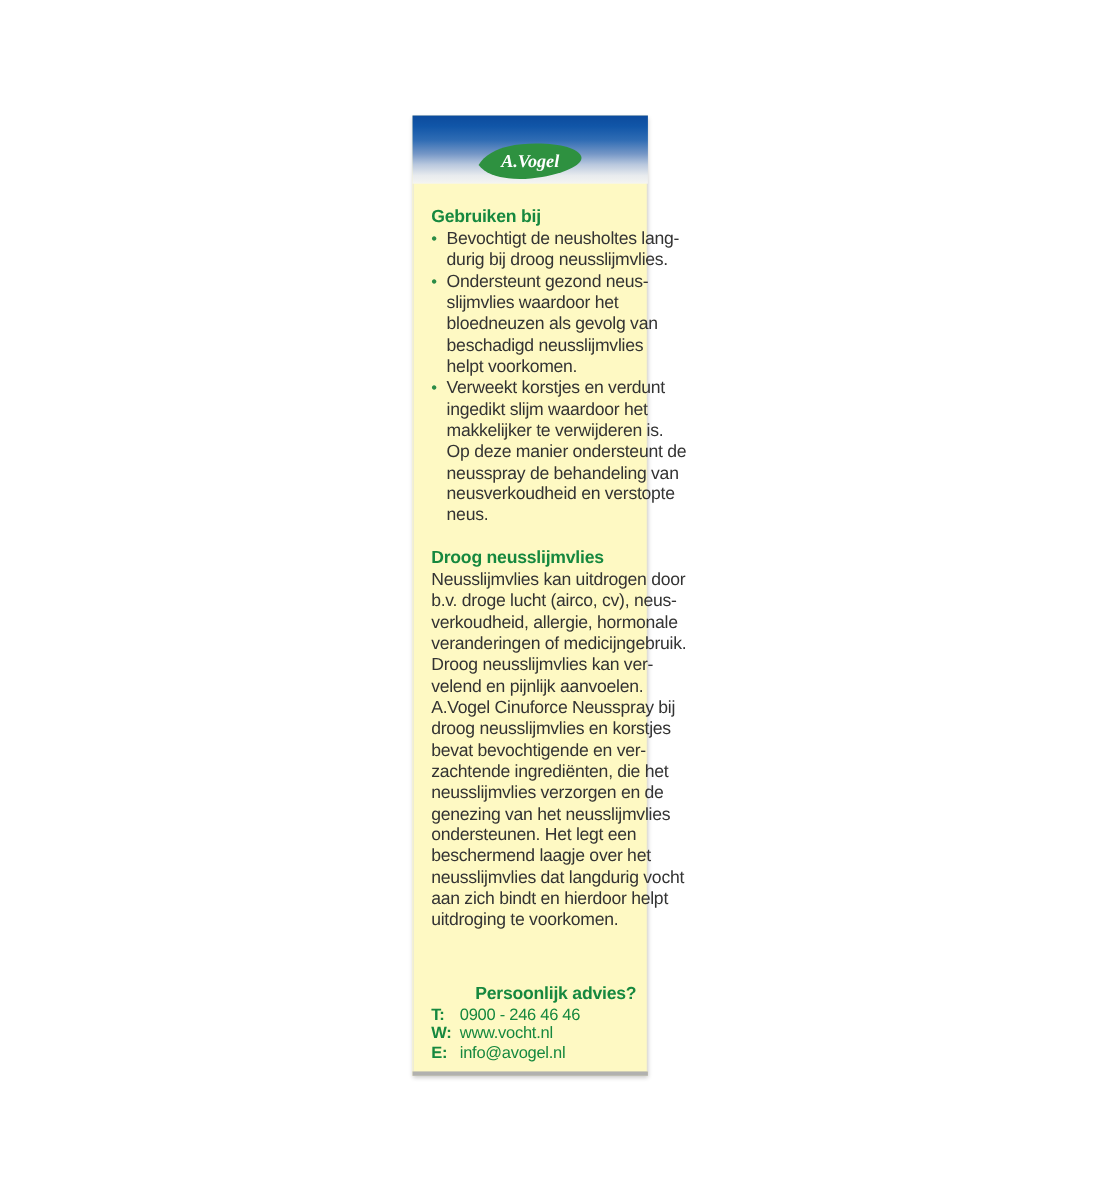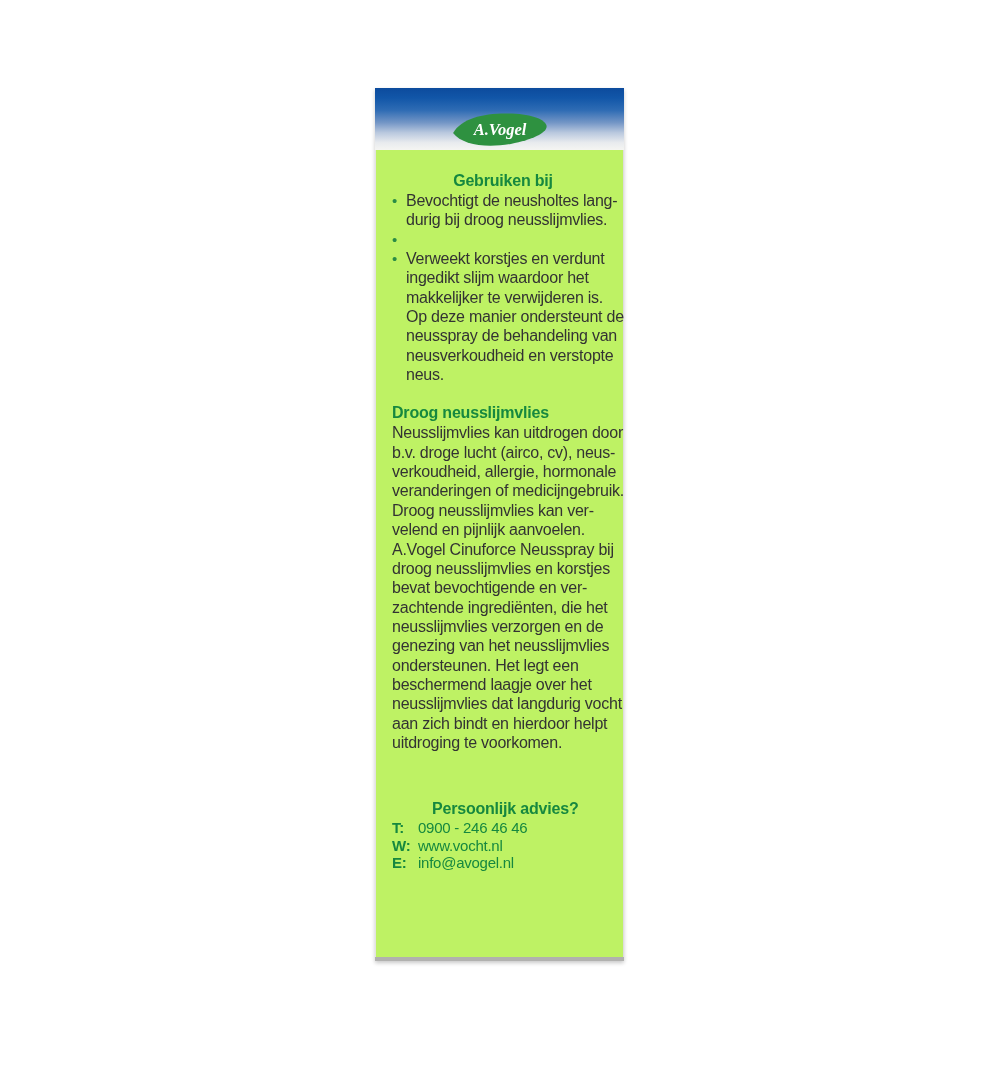--- a/index.html
+++ b/index.html
@@ -13,24 +13,24 @@
   }
   .stage {
     position: relative;
     width: 1000px;
     height: 1082px;
     background: #ffffff;
   }
   .box {
     position: absolute;
     left: 375px;
-    top: 88px;
-    width: 249px;
+    top: 105px;
+    width: 214px;
     height: 869px;
-    background: #bef264;
+    background: #fef9c3;
     border-bottom: 4px solid #b1b1af;
     box-shadow: 0 2px 4px rgba(0,0,0,0.22), inset 1px 0 0 #e3e3e0, inset -1px 0 0 #dedddb;
   }
   .box-gradient {
     height: 62px;
     background: linear-gradient(180deg,
       #0c4b9d 0%,
       #1156a8 16%,
       #2f6cb4 36%,
       #7496c6 56%,
@@ -58,21 +58,21 @@
     color: #333333;
   }
   .green-heading {
     color: #16883f;
     font-size: 16px;
     font-weight: bold;
     line-height: 20px;
     letter-spacing: -0.2px;
     margin: 0;
   }
-  .usage-heading { margin-top: 21px; text-align: center; }
+  .usage-heading { margin-top: 21px; }
   .dry-heading { margin-top: 19px; }
   .lines {
     white-space: pre;
     font-size: 16px;
     line-height: 19.35px;
     letter-spacing: -0.25px;
     color: #333333;
   }
   .bullet-row { display: flex; }
   .bullet-dot {
@@ -118,20 +118,25 @@
       <div class="green-heading usage-heading">Gebruiken bij</div>
 
       <div>
         <div class="bullet-row">
           <span class="bullet-dot">•</span>
           <span class="lines">Bevochtigt de neusholtes lang-
 durig bij droog neusslijmvlies.</span>
         </div>
         <div class="bullet-row">
           <span class="bullet-dot">•</span>
+          <span class="lines">Ondersteunt gezond neus-
+slijmvlies waardoor het
+bloedneuzen als gevolg van
+beschadigd neusslijmvlies
+helpt voorkomen.</span>
         </div>
         <div class="bullet-row">
           <span class="bullet-dot">•</span>
           <span class="lines">Verweekt korstjes en verdunt
 ingedikt slijm waardoor het
 makkelijker te verwijderen is.
 Op deze manier ondersteunt de
 neusspray de behandeling van
 neusverkoudheid en verstopte
 neus.</span>

